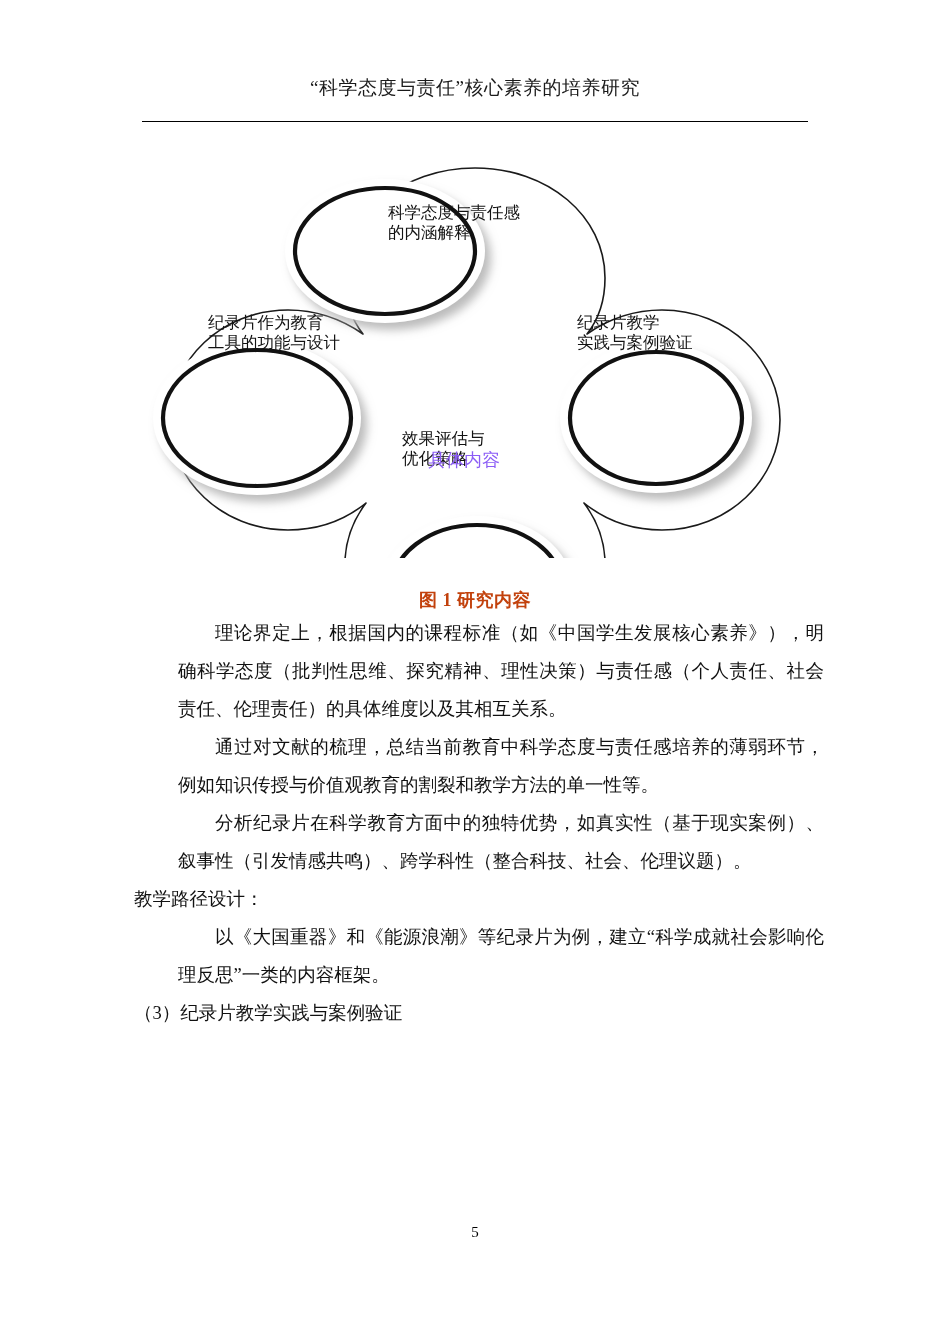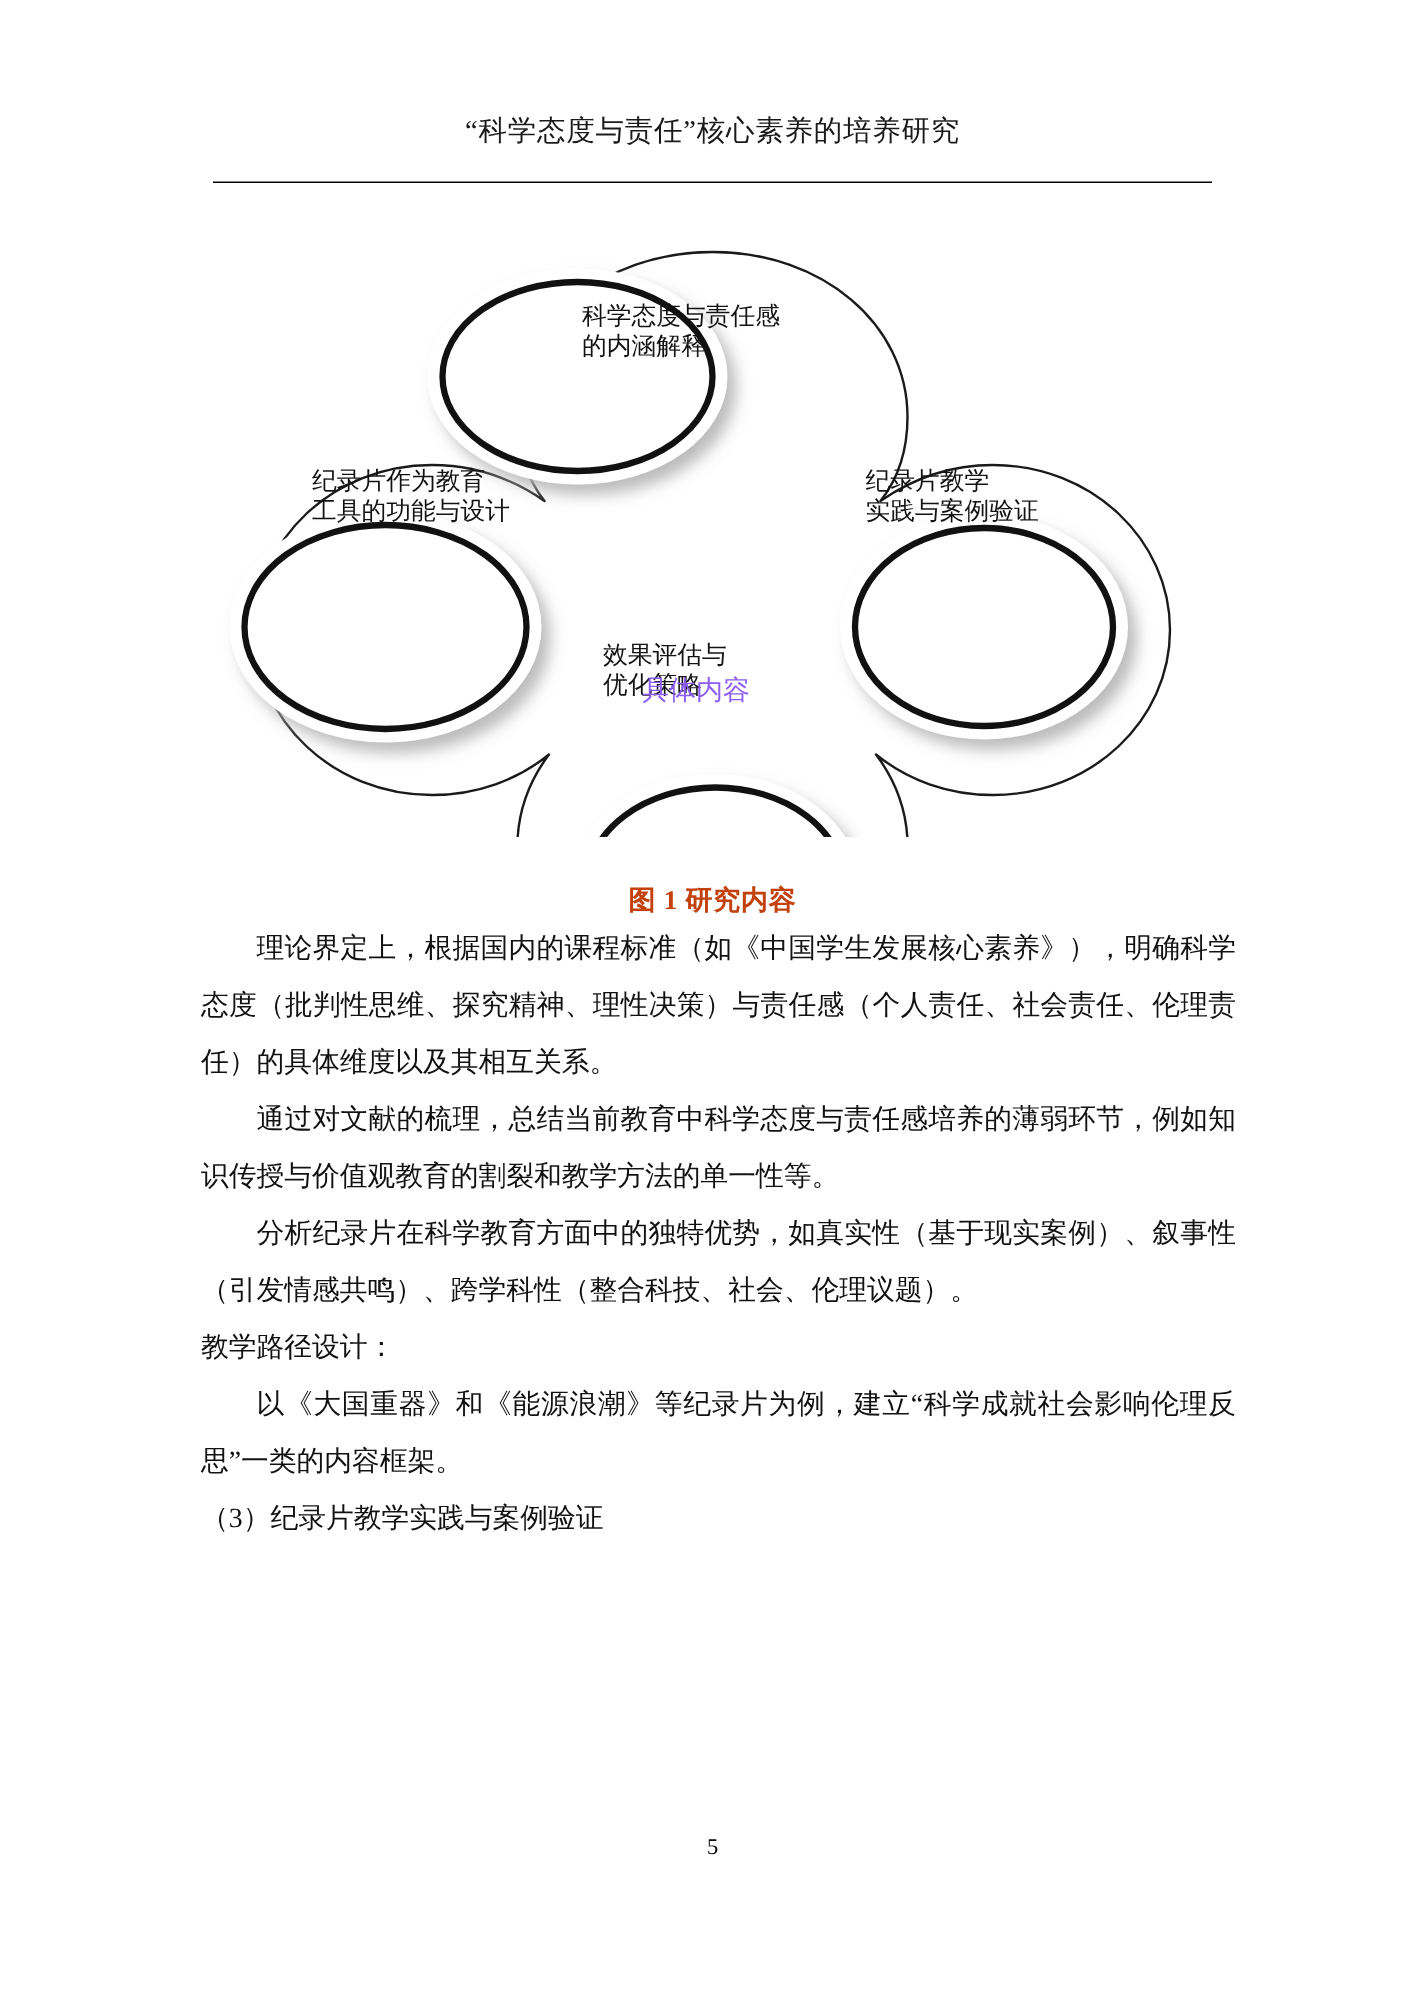--- a/index.html
+++ b/index.html
@@ -54,21 +54,21 @@
     width: 670px;
     height: 420px;
   }
   .figure svg {
     display: block;
     width: 670px;
     height: 420px;
   }
   .node-label {
     position: absolute;
-    font-family: Liberation Mono, monospace;
+    font-family: Liberation Sans, sans-serif;
     font-size: 16.5px;
     line-height: 1.22;
     color: #121212;
     white-space: pre;
     pointer-events: none;
   }
   .center-label {
     position: absolute;
     font-family: "Liberation Serif", "DejaVu Serif", serif;
     font-size: 18px;
@@ -102,20 +102,21 @@
     font-size: 18.5px;
     line-height: 38px;
     color: #111;
     text-align: justify;
     text-justify: inter-ideograph;
     margin: 0;
     word-break: break-all;
   }
   .para.indent {
     text-indent: 2em;
+    margin-left: 44px;
   }
 
   
   .page-number {
     position: absolute;
     left: 0;
     top: 1224px;
     width: 950px;
     text-align: center;
     font-family: "Liberation Serif", "DejaVu Serif", serif;

